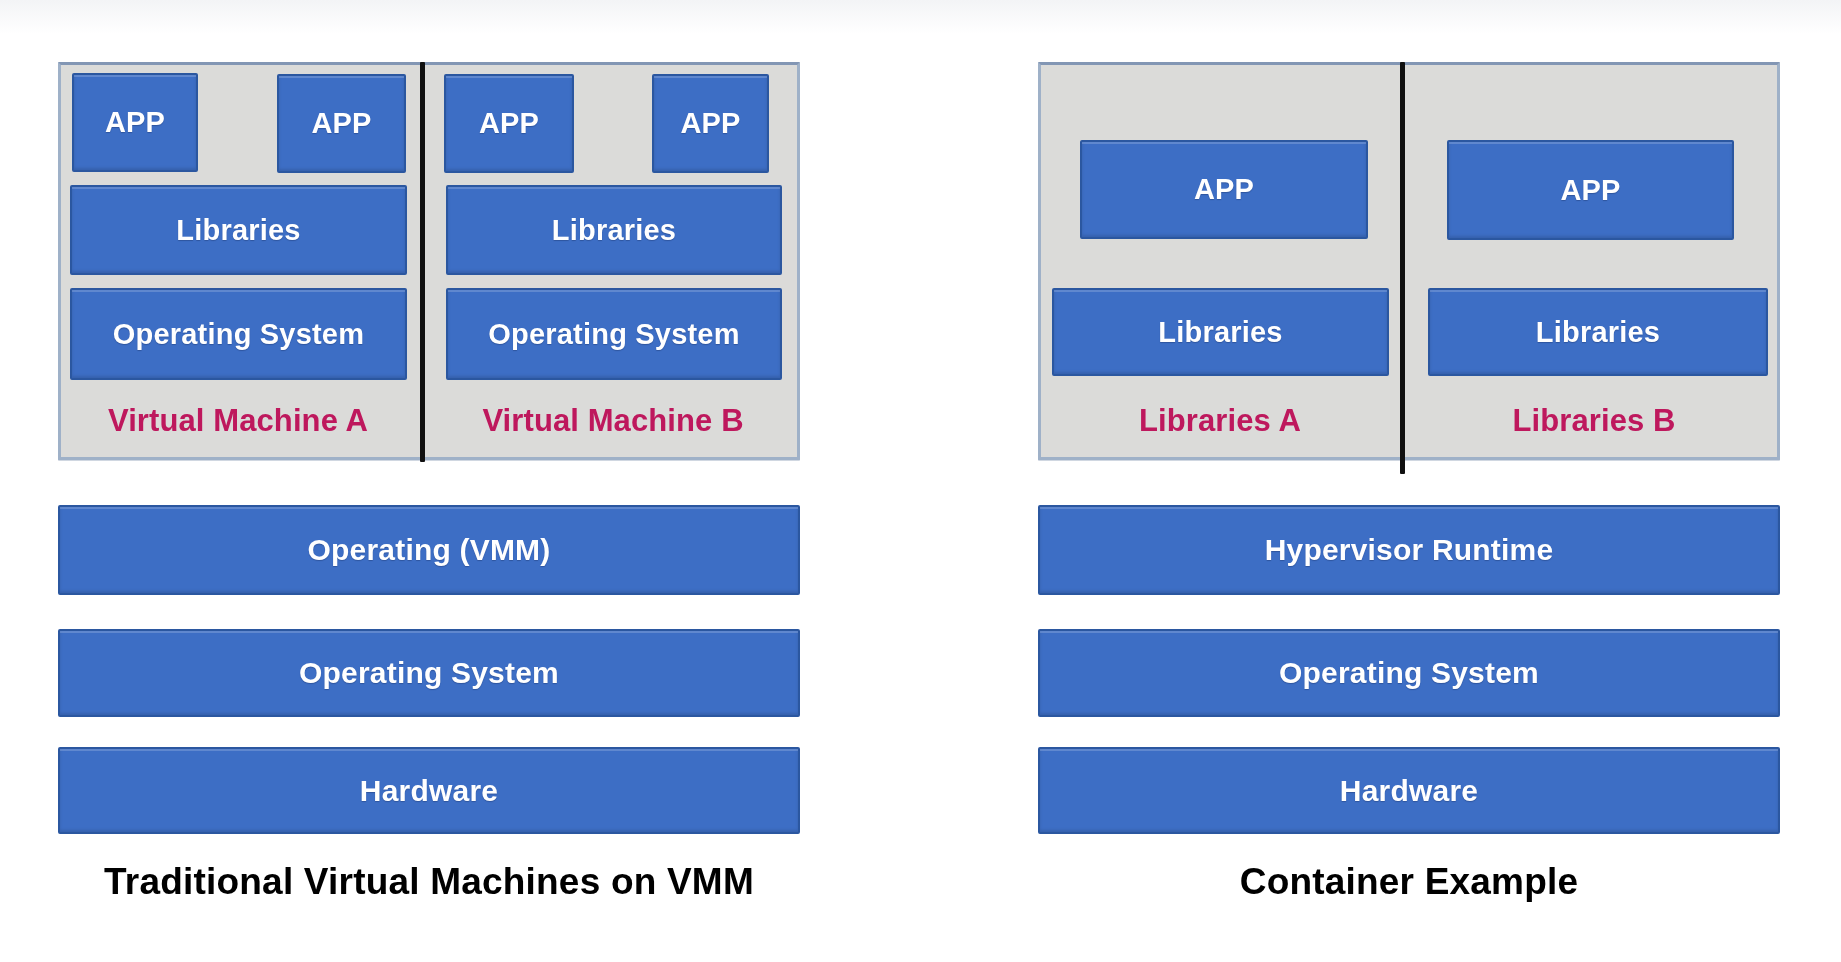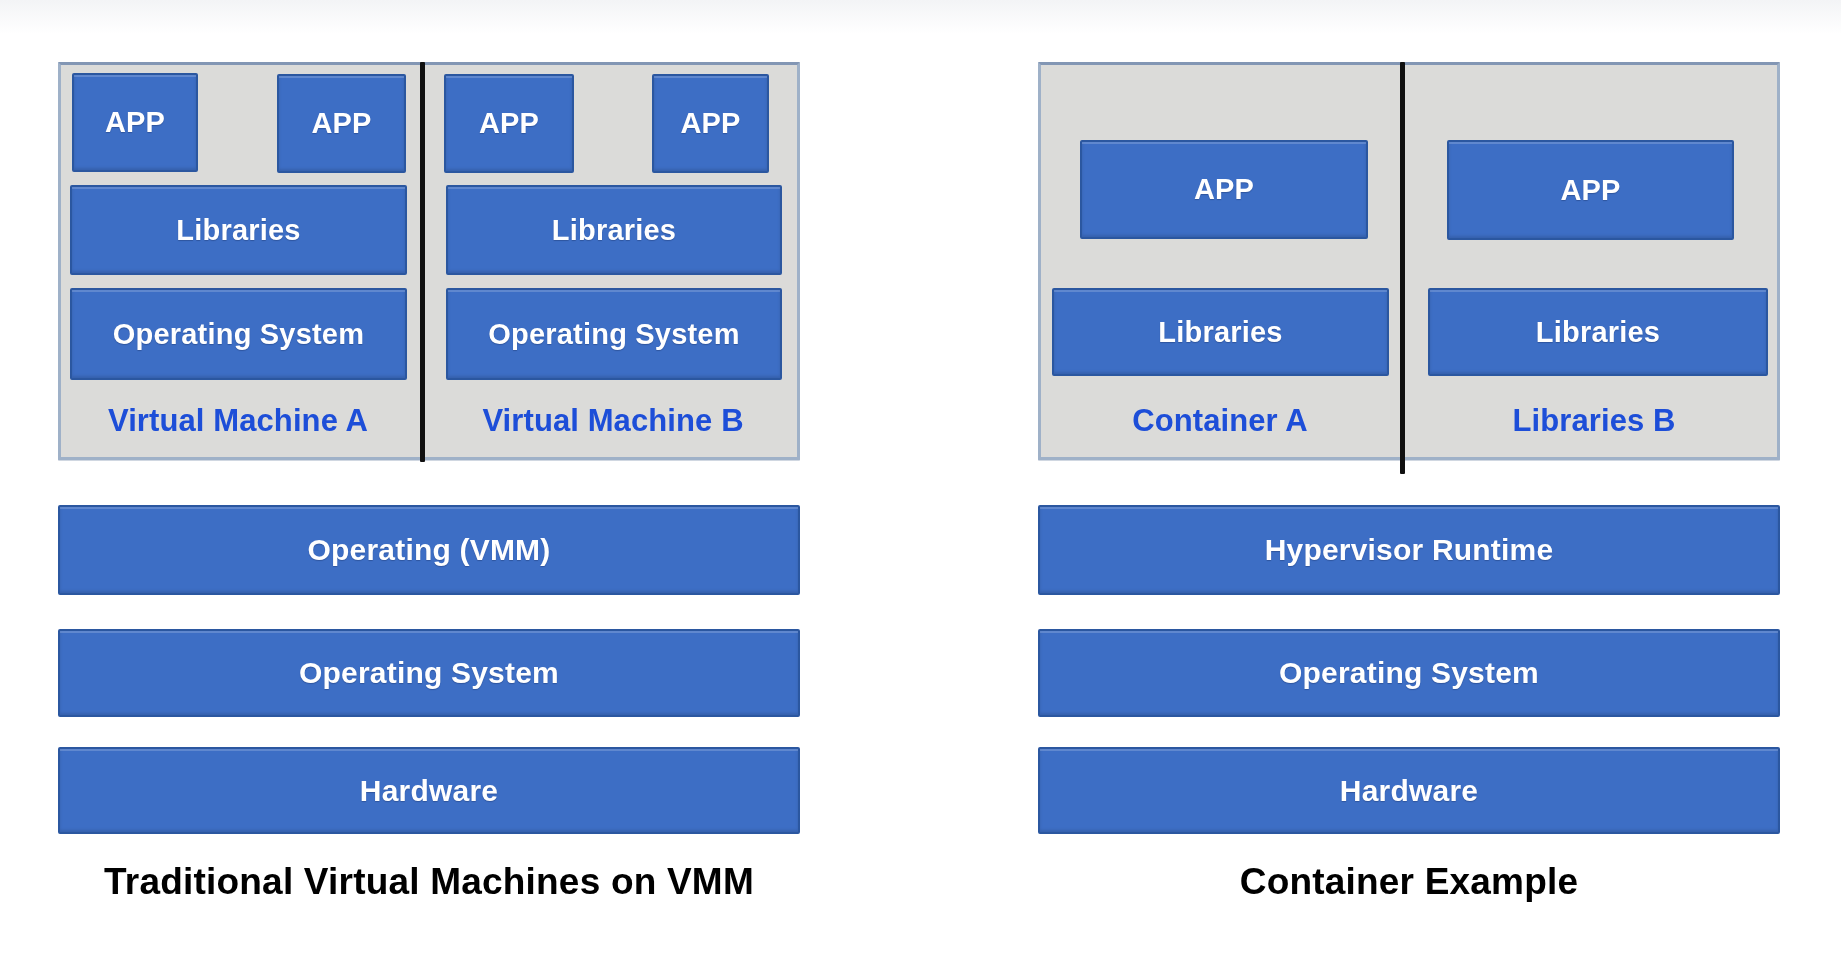--- a/index.html
+++ b/index.html
@@ -49,21 +49,21 @@
   
   .divider {
     position: absolute;
     width: 5px;
     background: #101010;
     border-radius: 1px;
   }
   
   .zone-label {
     position: absolute;
-    color: #1d4ed8;
+    color: #be185d;
     font-size: 31px;
     font-weight: 600;
     letter-spacing: 0.1px;
     display: flex;
     align-items: center;
     justify-content: center;
   }
   
   .caption {
     position: absolute;
@@ -107,21 +107,21 @@
 
     <div class="caption" style="left:58px; top:856px; width:742px; height:52px;">Traditional Virtual Machines on VMM</div>
   </section>
 
   <section>
 
     <div class="gray-box" style="left:1038px; top:62px; width:742px; height:398px;"></div>
 
     <div class="blue" style="left:1080px; top:140px; width:288px; height:99px;">APP</div>
     <div class="blue" style="left:1052px; top:288px; width:337px; height:88px;">Libraries</div>
-    <div class="zone-label" style="left:1044px; top:392px; width:352px; height:58px;">Container A</div>
+    <div class="zone-label" style="left:1044px; top:392px; width:352px; height:58px;">Libraries A</div>
 
     <div class="divider" style="left:1400px; top:62px; height:412px;"></div>
 
     <div class="blue" style="left:1447px; top:140px; width:287px; height:100px;">APP</div>
     <div class="blue" style="left:1428px; top:288px; width:340px; height:88px;">Libraries</div>
     <div class="zone-label" style="left:1412px; top:392px; width:364px; height:58px;">Libraries B</div>
 
     <div class="blue bar" style="left:1038px; top:505px; width:742px; height:90px;">Hypervisor Runtime</div>
     <div class="blue bar" style="left:1038px; top:629px; width:742px; height:88px;">Operating System</div>
     <div class="blue bar" style="left:1038px; top:747px; width:742px; height:87px;">Hardware</div>

